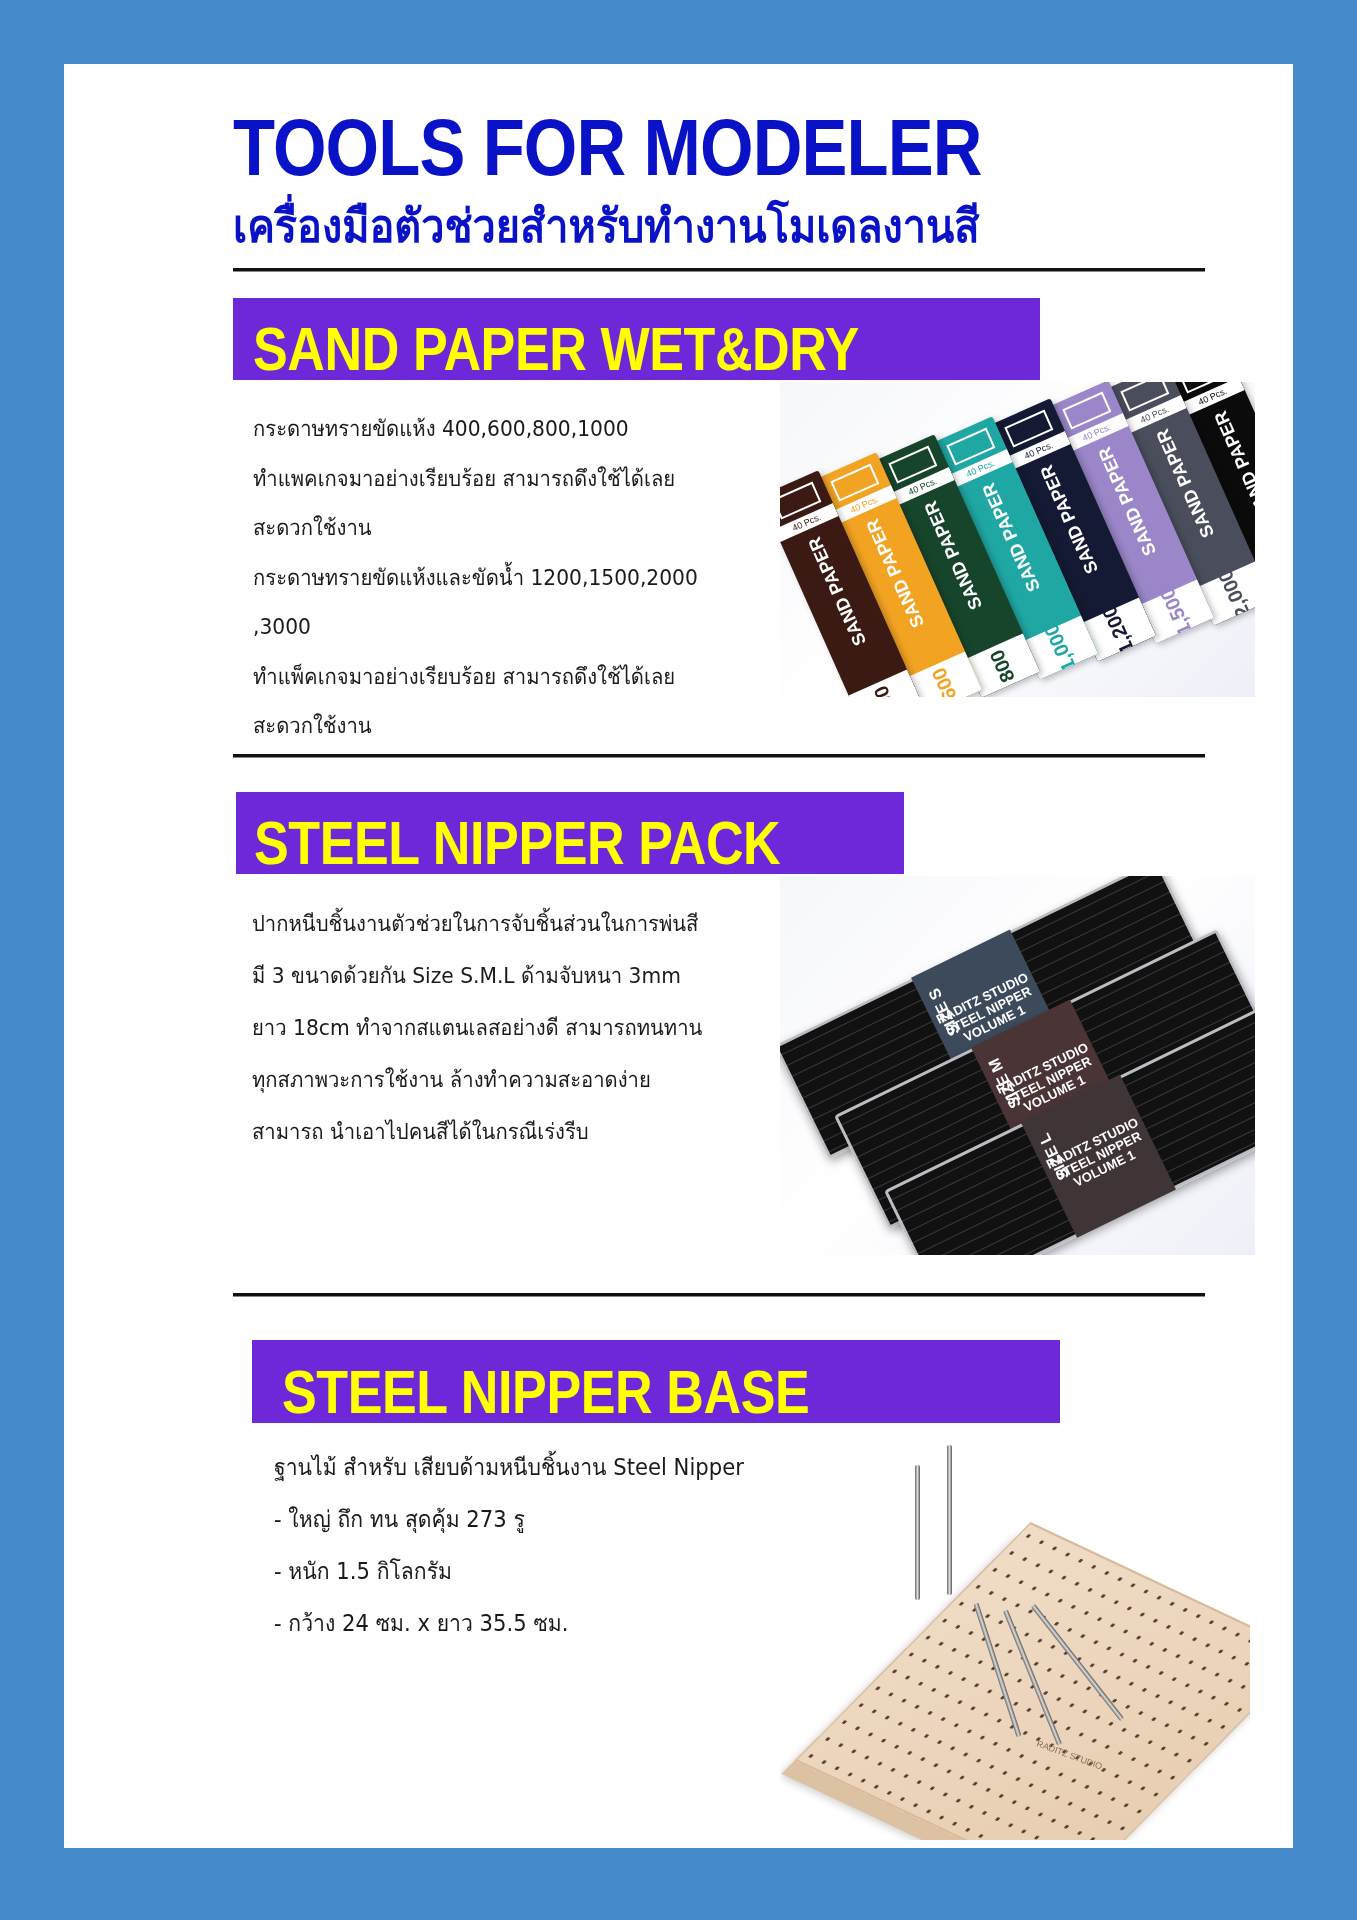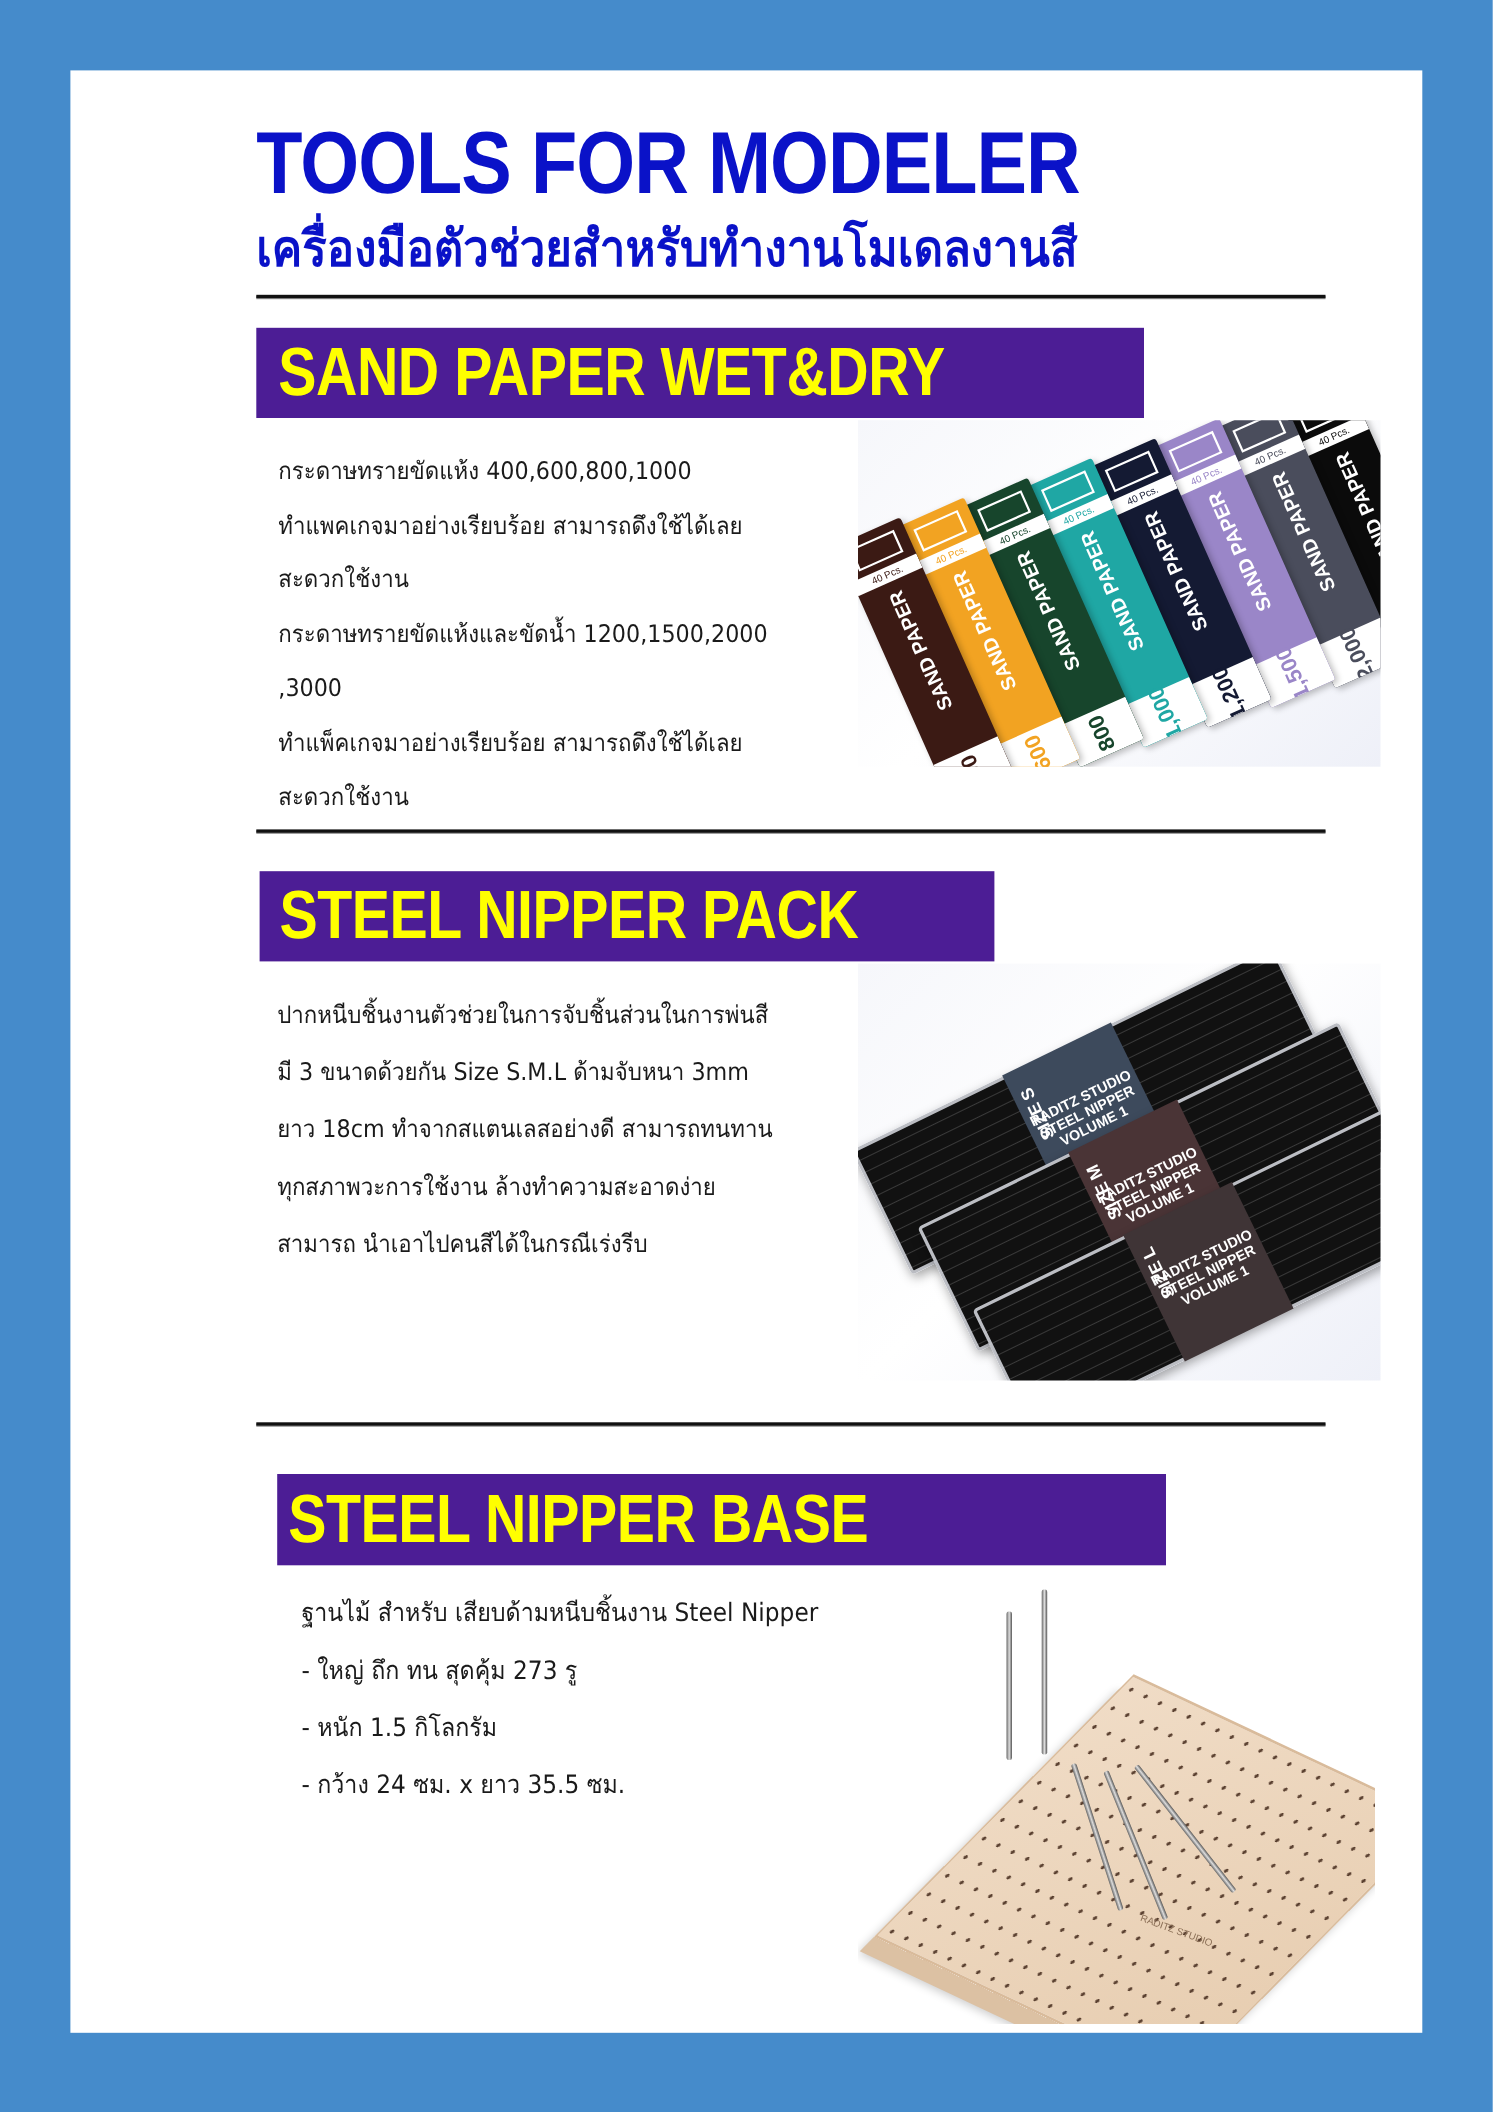--- a/index.html
+++ b/index.html
@@ -31,22 +31,22 @@
     font-weight: bold; color: #0a12c8;
     font-size: 46px; line-height: 60px;
     transform: scaleX(0.90); transform-origin: left top;
     white-space: nowrap;
   }
   .divider {
     height: 3px; background: #111;
     box-shadow: 0 1px 0 #888;
   }
   .bar {
-    background: #4c1d95;
-    display: flex; align-items: center;
+    background: #6d28d9;
+    display: flex; align-items: flex-end;
     overflow: hidden;
   }
   .bar-label {
     font-family: "Liberation Sans", sans-serif;
     font-weight: bold; color: #ffff00;
     font-size: 62px; line-height: 62px;
     white-space: nowrap;
     transform: scaleX(0.84); transform-origin: left center;
     letter-spacing: -0.5px;
   }
@@ -204,21 +204,21 @@
     </div>
     <div class="bag" style="left: 110px; top: 215px; z-index: 3;">
       <div class="label" style="background: rgb(63, 52, 54);">
         <div class="size">SIZE L</div>
         <div class="brand">RADITZ STUDIO STEEL NIPPER VOLUME 1</div>
       </div>
     </div>
   </div>
 <div class="abs divider" style="left:233px; top:1293px; width:972px;"></div>
 
-<div class="abs bar" style="left:252px; top:1340px; width:808px; height:83px; padding-left:10px; box-sizing:border-box;">
+<div class="abs bar" style="left:252px; top:1340px; width:808px; height:83px; padding-left:30px; box-sizing:border-box;">
   <span class="bar-label">STEEL NIPPER BASE</span>
 </div>
 <div class="abs body-text" style="left:274px; top:1441px; line-height:52px; font-size:23px;">
   <span class="line">ฐานไม้ สำหรับ เสียบด้ามหนีบชิ้นงาน Steel Nipper</span>
   <span class="line">- ใหญ่ ถึก ทน สุดคุ้ม 273 รู</span>
   <span class="line">- หนัก 1.5 กิโลกรัม</span>
   <span class="line">- กว้าง 24 ซม. x ยาว 35.5 ซม.</span>
 </div>
 <div class="abs" id="basephoto" style="left:780px; top:1430px; width:470px; height:410px; overflow:hidden; background:#fff;">
   <div class="board" style="left:80px; top:150px;"></div>

